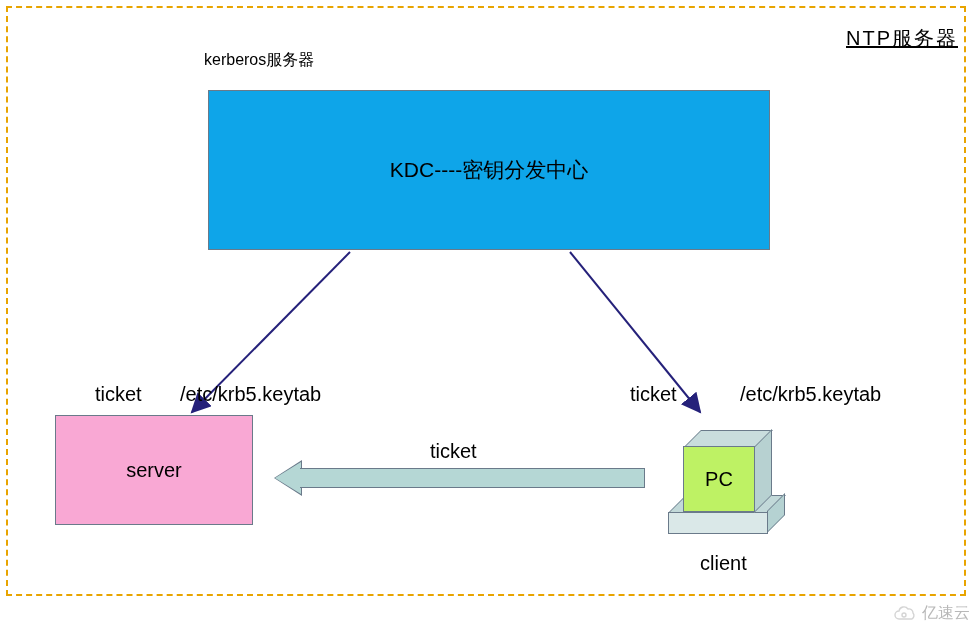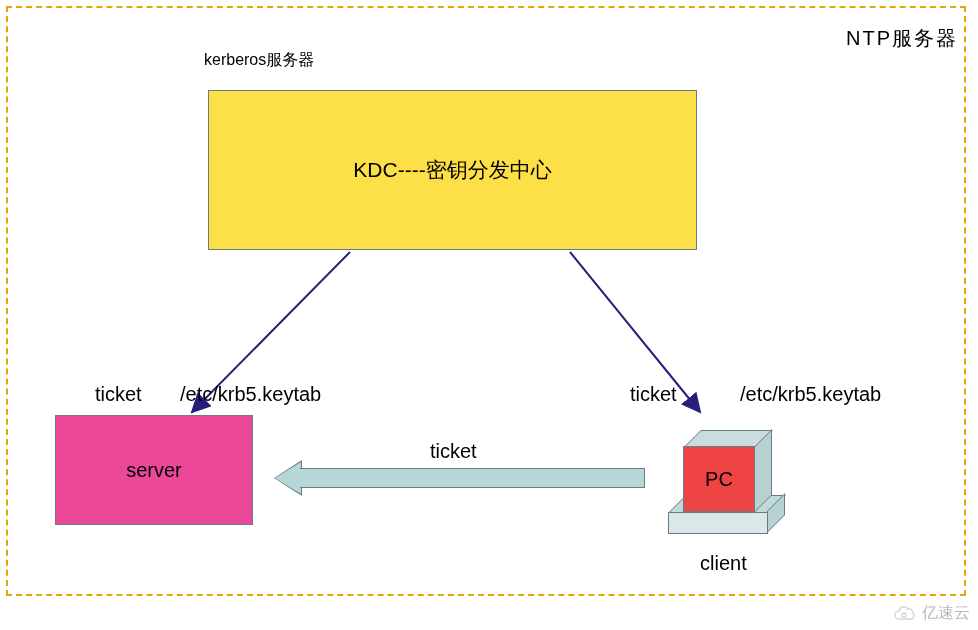--- a/index.html
+++ b/index.html
@@ -18,47 +18,48 @@
       width: 960px;
       height: 590px;
       border: 2px dashed #e8a400;
     }
     .label-ntp {
       position: absolute;
       right: 20px;
       top: 25px;
       font-size: 20px;
       letter-spacing: 2px;
+      text-decoration: underline;
     }
     .label-kerberos {
       position: absolute;
       left: 204px;
       top: 50px;
       font-size: 16px;
     }
     .kdc-box {
       position: absolute;
       left: 208px;
       top: 90px;
-      width: 489px;
+      width: 562px;
       height: 160px;
-      background: #fde047;
+      background: #0ea5e9;
       border: 1.5px solid #6a7a8a;
       display: flex;
       align-items: center;
       justify-content: center;
       font-size: 21px;
     }
     .server-box {
       position: absolute;
       left: 55px;
       top: 415px;
       width: 198px;
       height: 110px;
-      background: #ec4899;
+      background: #f9a8d4;
       border: 1.5px solid #6a7a8a;
       display: flex;
       align-items: center;
       justify-content: center;
       font-size: 20px;
     }
     .ticket-label-left {
       position: absolute;
       left: 95px;
       top: 383px;
@@ -169,21 +170,21 @@
       background: #b5d2d2;
       border: 1.5px solid #6a7a8a;
       transform: skewY(-45deg);
     }
     .pc-cube-front {
       position: absolute;
       left: 18px;
       top: 26px;
       width: 72px;
       height: 66px;
-      background: #ef4444;
+      background: #bef264;
       border: 1.5px solid #6a7a8a;
       display:flex;align-items:center;justify-content:center;
       font-size: 20px;
     }
     .pc-cube-top {
       position: absolute;
       left: 27px;
       top: 10px;
       width: 72px;
       height: 18px;

